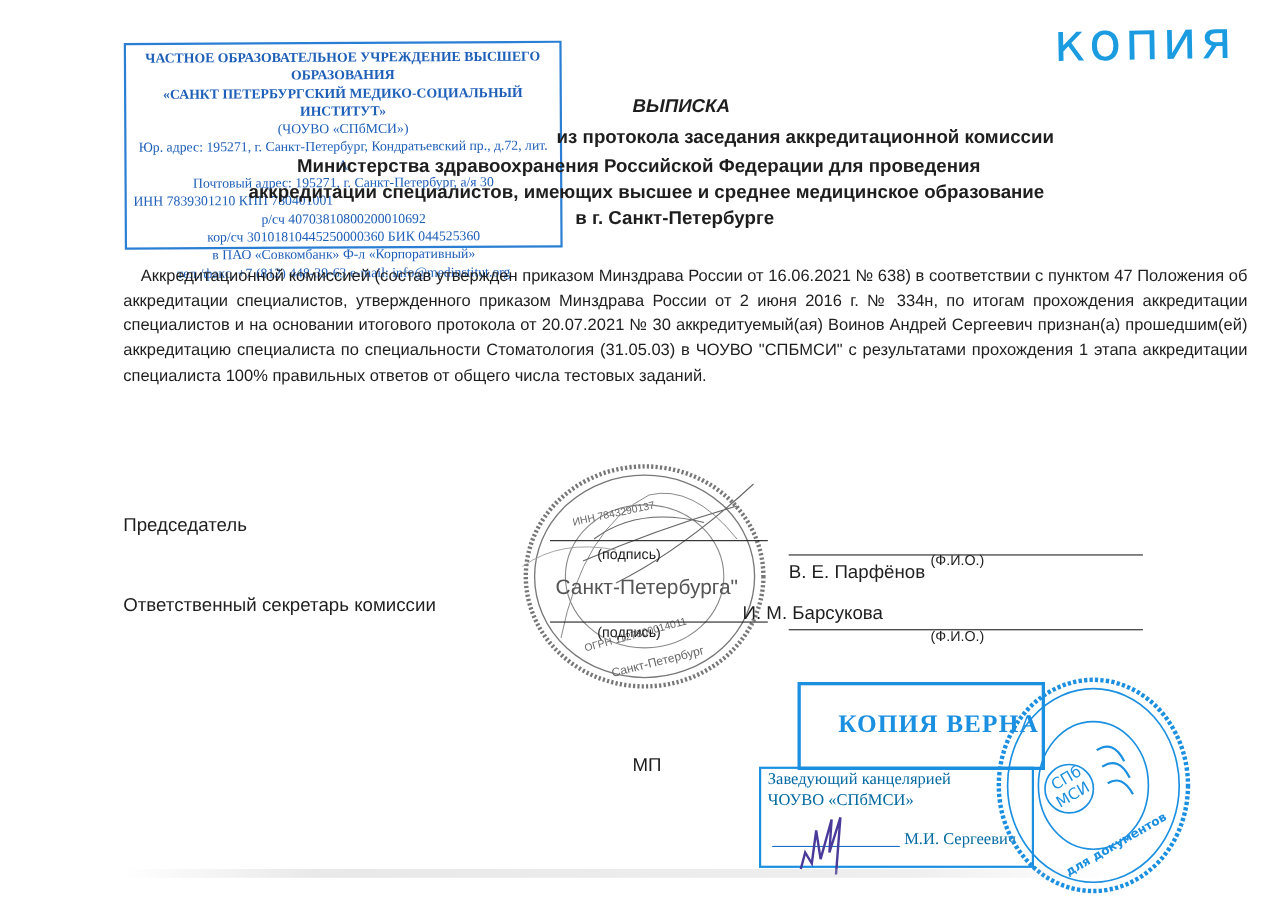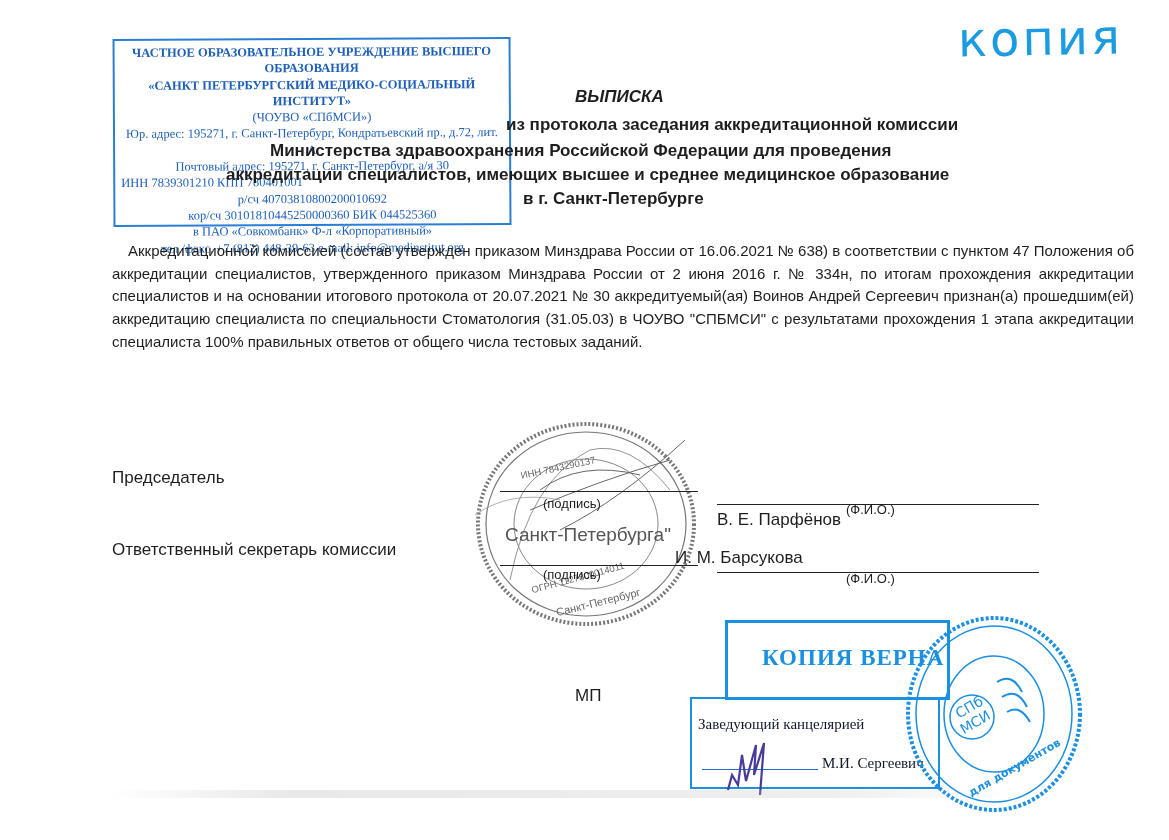--- a/index.html
+++ b/index.html
@@ -23,21 +23,21 @@
   .para { left:112px; top:240px; width:1022px; font-size:15px; line-height:22.7px; text-align:justify;
           text-indent:16px; font-stretch:condensed; }
   
   .lbl { font-size:17px; }
   .line { height:1px; background:#222; }
   .small { font-size:13px; }
   .verna-box { left:725px; top:620px; width:225px; height:80px; border:3px solid #1b8fe0; box-sizing:border-box; }
   .verna-text { left:738px; top:645px; font-family:"Liberation Serif", serif; font-weight:bold; font-size:23px;
                 color:#1b8fe0; letter-spacing:1px; white-space:nowrap;margin-left:24px; }
   .zav-box { left:690px; top:697px; width:250px; height:92px; border:2px solid #1b8fe0; box-sizing:border-box;
-             font-family:"Liberation Serif", serif; color:#0f172a; font-size:15px; line-height:19px; padding:16px 6px; }
+             font-family:"Liberation Serif", serif; color:#0369a1; font-size:15px; line-height:19px; padding:1px 6px; }
   .mp { left:575px; top:686px; font-size:17px; }
   .faint { left:110px; top:790px; width:900px; height:8px; background:linear-gradient(90deg, rgba(200,200,200,0) 0%, rgba(190,190,190,0.35) 20%, rgba(190,190,190,0.25) 80%, rgba(190,190,190,0) 100%); }
 </style>
 </head>
 <body>
 
 <div class="abs kopia-top">копия</div>
 
 <div class="abs corner-stamp">
   <div class="bold">ЧАСТНОЕ ОБРАЗОВАТЕЛЬНОЕ УЧРЕЖДЕНИЕ ВЫСШЕГО ОБРАЗОВАНИЯ</div>
@@ -89,20 +89,21 @@
 <div class="abs line" style="left:717px; top:572px; width:322px;"></div>
 <div class="abs small" style="left:846px; top:571px;">(Ф.И.О.)</div>
 
 <div class="abs mp">МП</div>
 
 <div class="abs verna-box"></div>
 <div class="abs verna-text">КОПИЯ ВЕРНА</div>
 
 <div class="abs zav-box">
   <div>Заведующий канцелярией</div>
+  <div>ЧОУВО «СПбМСИ»</div>
   <div style="position:absolute; left:10px; right:120px; top:70px; height:1px; background:#1b6fc8;"></div>
   <div style="position:absolute; left:130px; top:55px;">М.И. Сергеевич</div>
 </div>
 <svg class="abs" style="left:720px; top:735px;" width="60" height="65">
   <path d="M8 55 L12 40 L18 50 L22 20 L26 46 L36 10 L34 40 L44 8 L40 60" fill="none" stroke="#4a3a9a" stroke-width="2.2"></path>
 </svg>
 
 <svg class="abs" style="left:902px; top:612px;" width="185" height="205">
   <ellipse cx="92" cy="102" rx="86" ry="96" fill="none" stroke="#1b8fe0" stroke-width="4" stroke-dasharray="3 2"></ellipse>
   <ellipse cx="92" cy="102" rx="78" ry="88" fill="none" stroke="#1b8fe0" stroke-width="1.5"></ellipse>

